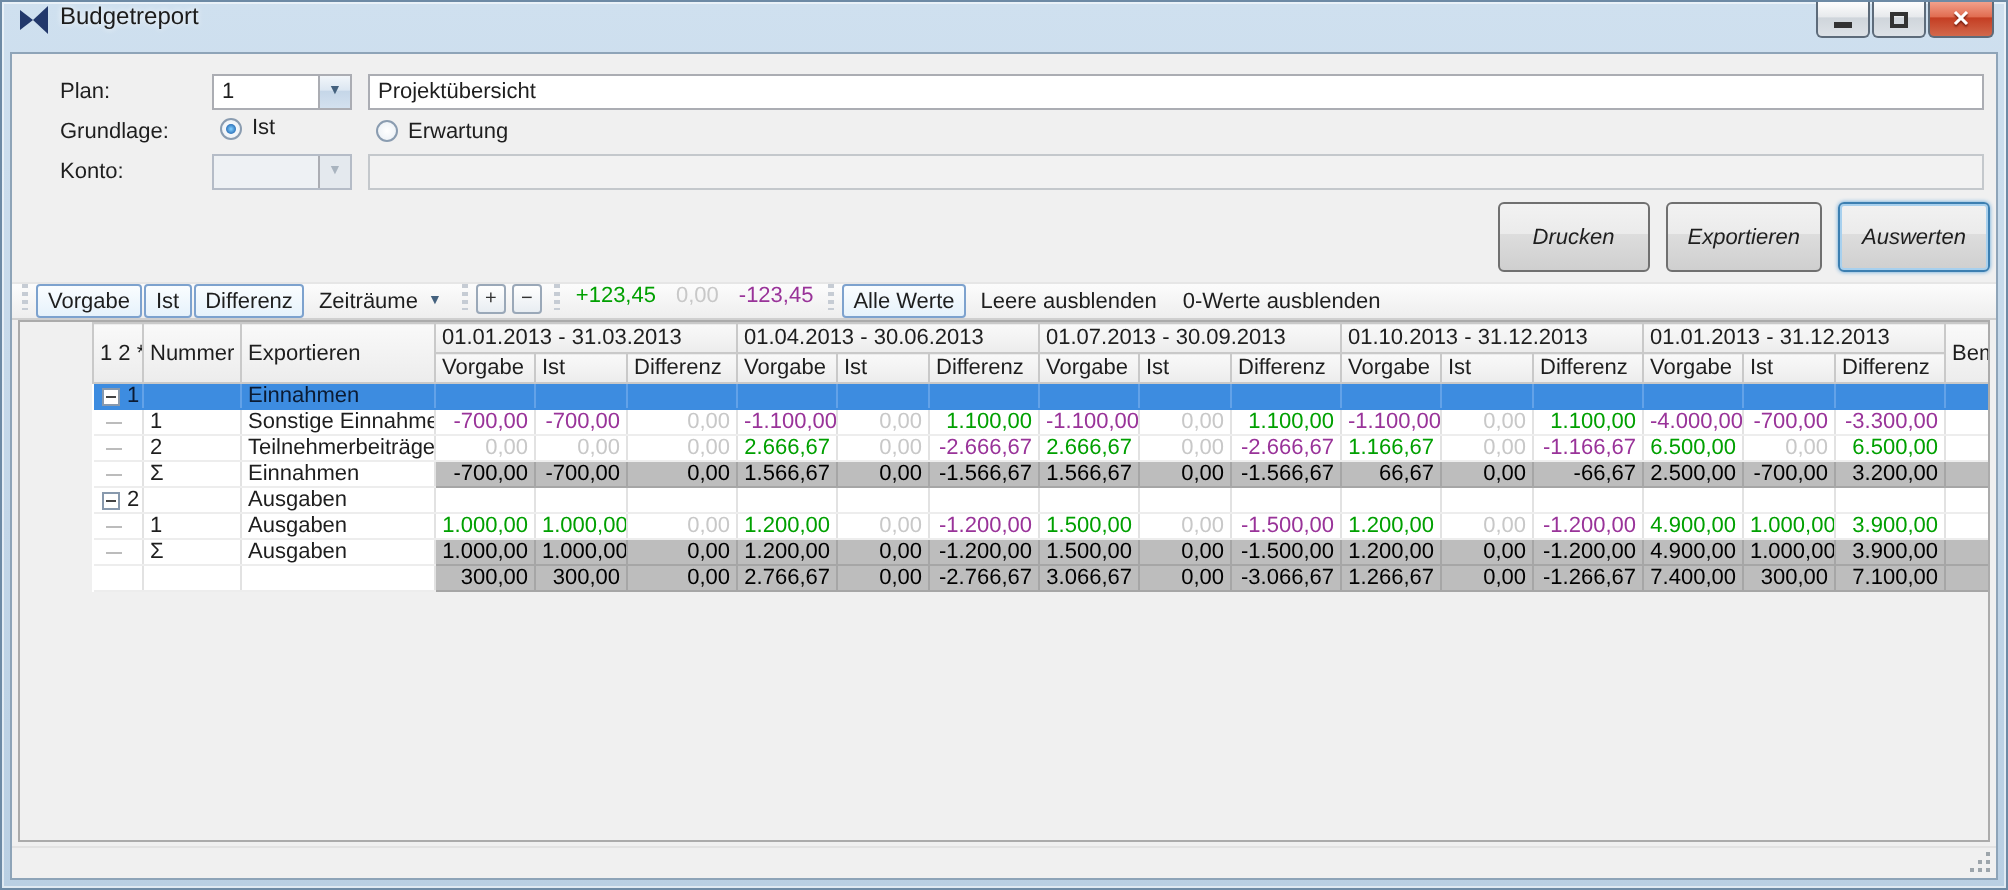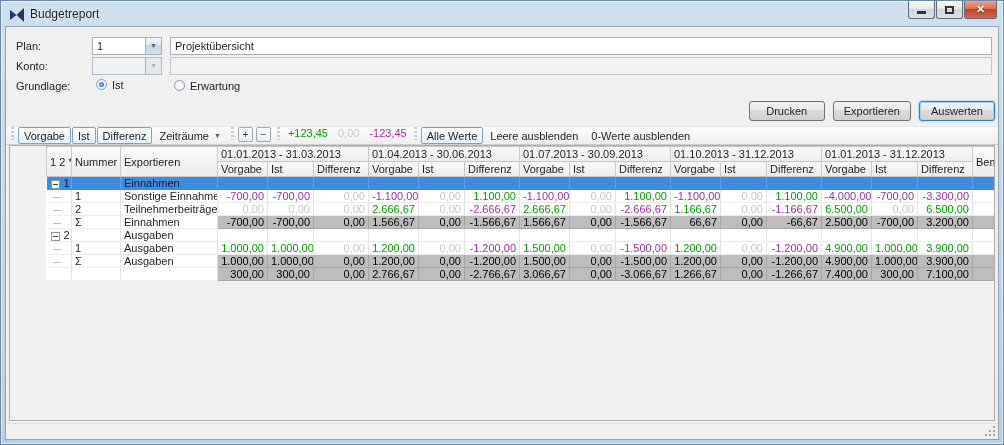--- a/index.html
+++ b/index.html
@@ -7,42 +7,42 @@
   body { font-family:"Liberation Sans", sans-serif; font-size:11px; color:#1e1e1e; }
 
   
   .window {
     width:1004px; height:445px;
     border:1px solid #6d8aa5;
     background:linear-gradient(#cfe0ef,#b9cfe3);
     display:flex; flex-direction:column;
     box-shadow:inset 0 0 0 1px rgba(255,255,255,.55);
   }
-  .titlebar { height:25px; display:flex; align-items:center; padding:0 6px; position:relative; flex:0 0 auto; }
+  .titlebar { height:25px; display:flex; align-items:flex-start; padding:0 6px; position:relative; flex:0 0 auto; }
   .app-icon { width:16px; height:14px; margin:2px 5px 0 2px; }
   .title-text { font-size:12px; color:#1c1c1c; text-shadow:0 0 3px #fff; }
   .win-controls { position:absolute; top:0; right:6px; display:flex; }
   .winbtn {
     width:27px; height:18px; border:1px solid #5d6b7a; border-top:none;
     background:linear-gradient(#fdfdfd,#e6e9ec 45%,#cfd5db 46%,#dde2e7);
     display:flex; align-items:center; justify-content:center;
     border-radius:0 0 3px 3px; margin-left:1px; cursor:default;
   }
   .winbtn.close { width:33px; background:linear-gradient(#f2a08b,#e06b4f 45%,#c43d22 46%,#d2684b); }
   .glyph-min { width:9px; height:3px; background:#333; margin-top:6px; }
   .glyph-max { width:9px; height:8px; border:2px solid #333; }
   .glyph-close { color:#fff; font-size:11px; font-weight:bold; text-shadow:0 1px 1px #7a1f10; }
 
   .client {
     flex:1; margin:0 4px 4px 4px; border:1px solid #8ea4b8;
     background:#f0f0f0; display:flex; flex-direction:column; overflow:hidden;
   }
 
   
-  .form-area { padding:9px 3px 2px 10px; flex:0 0 auto; }
+  .form-area { padding:9px 3px 2px 24px; flex:0 0 auto; }
   .form-row { display:flex; align-items:center; height:19px; margin-bottom:1px; }
   .form-label { width:76px; flex:0 0 auto; }
   .combo {
     width:70px; height:18px; border:1px solid #abadb3; background:#fff;
     display:flex; align-items:center; flex:0 0 auto;
   }
   .combo .cval { flex:1; padding:0 4px; }
   .combo .cbtn {
     width:16px; height:16px; background:linear-gradient(#f2f6fa,#dbe6f1 45%,#c5d6e8 46%,#d3e1ef);
     border-left:1px solid #abadb3; display:flex; align-items:center; justify-content:center;
@@ -63,25 +63,25 @@
     background:radial-gradient(#fff, #e8eef4); margin-right:5px; position:relative; flex:0 0 auto;
   }
   .radio.checked .rb::after {
     content:""; position:absolute; left:2px; top:2px; width:5px; height:5px;
     border-radius:50%; background:radial-gradient(#79c6f9 10%, #2f74bb 70%);
   }
 
   
   .action-row { display:flex; justify-content:flex-end; gap:8px; padding:3px 3px 5px 0; flex:0 0 auto; }
   .btn {
-    min-width:76px; height:20px; padding:0 10px;
+    min-width:76px; height:35px; padding:0 10px;
     border:1px solid #707070; border-radius:3px;
     background:linear-gradient(#f2f2f2,#ebebeb 45%,#dddddd 46%,#cfcfcf);
     font-family:"Liberation Sans",sans-serif; font-size:11px; color:#1e1e1e;
-    display:flex; align-items:center; justify-content:center; cursor:default;
+    display:flex; align-items:center; justify-content:center; cursor:default;font-style:italic;
   }
   .btn.default { border-color:#3c7fb1; box-shadow:0 0 0 1px #a7d0ee inset, 0 0 2px #5ba2d8; }
 
   
   .toolbar {
     height:19px; flex:0 0 auto; display:flex; align-items:flex-start;
     background:linear-gradient(#fcfcfc,#eeeeee); border-top:1px solid #e6e6e6;
     border-bottom:1px solid #cfcfcf; padding:0 2px; font-size:11px;
   }
   .tgrip {
@@ -174,39 +174,39 @@
     <div class="form-area">
       <div class="form-row">
         <span class="form-label">Plan:</span>
         <div class="combo">
           <span class="cval">1</span>
           <span class="cbtn">▼</span>
         </div>
         <div class="textbox">Projektübersicht</div>
       </div>
       <div class="form-row">
-        <span class="form-label">Konto:</span>
-        <div class="combo disabled">
-          <span class="cval"></span>
-          <span class="cbtn">▼</span>
-        </div>
-        <div class="textbox disabled"></div>
-      </div>
-      <div class="form-row">
         <span class="form-label">Grundlage:</span>
         <span class="opt-slot1">
           <label class="radio checked">
             <span class="rb"></span>
             <span>Ist</span>
           </label>
         </span>
         <label class="radio">
           <span class="rb"></span>
           <span>Erwartung</span>
         </label>
+      </div>
+      <div class="form-row">
+        <span class="form-label">Konto:</span>
+        <div class="combo disabled">
+          <span class="cval"></span>
+          <span class="cbtn">▼</span>
+        </div>
+        <div class="textbox disabled"></div>
       </div>
     </div>
 
     <div class="action-row">
       <button class="btn">Drucken</button>
       <button class="btn">Exportieren</button>
       <button class="btn default">Auswerten</button>
     </div>
 
     <div class="toolbar">

